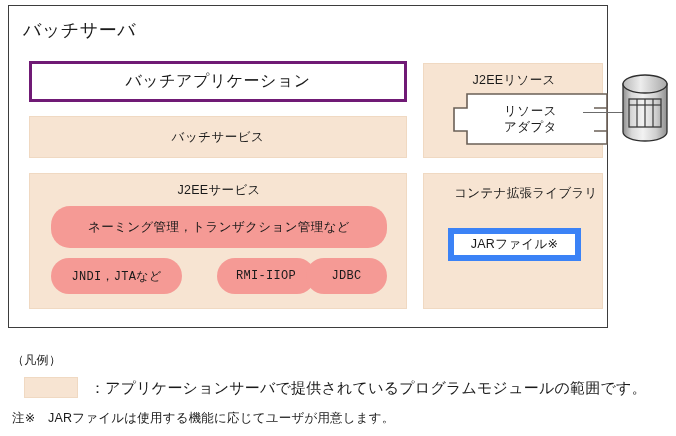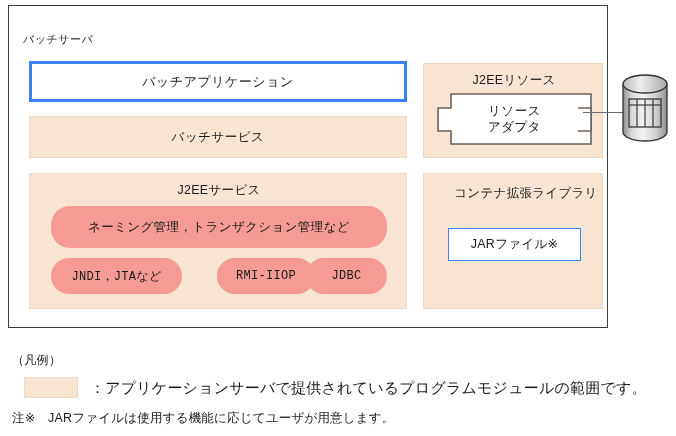--- a/index.html
+++ b/index.html
@@ -23,60 +23,60 @@
     top: 5px;
     width: 600px;
     height: 323px;
     border: 1px solid #3d3d3d;
     box-sizing: border-box;
     background: #ffffff;
   }
   .server-title {
     position: absolute;
     left: 14px;
-    top: 26px;
-    font-size: 11px;
+    top: 12px;
+    font-size: 18px;
     letter-spacing: 0.5px;
     white-space: nowrap;
   }
 
   
   .beige {
     background: #f7e4d2;
     border: 1px solid #f0d9c2;
     box-sizing: border-box;
   }
   .pink {
     background: #f59a95;
     box-sizing: border-box;
     border-radius: 19px;
   }
   .white-box {
     background: #ffffff;
-    border: 1px solid #3b82f6;
+    border: 6px solid #3b82f6;
     box-sizing: border-box;
   }
   .centered {
     display: flex;
     align-items: center;
     justify-content: center;
     text-align: center;
   }
 
   
   .batch-app {
     position: absolute;
     left: 20px;
     top: 55px;
     width: 378px;
     height: 41px;
     background: #ffffff;
-    border: 3px solid #3b82f6;
-    box-sizing: border-box;
-    font-size: 13px;
+    border: 3px solid #701a75;
+    box-sizing: border-box;
+    font-size: 16px;
     letter-spacing: 0.5px;
   }
   .batch-service {
     position: absolute;
     left: 20px;
     top: 110px;
     width: 378px;
     height: 42px;
     font-size: 12.5px;
     letter-spacing: 0.5px;
@@ -157,21 +157,21 @@
     top: 54px;
     width: 133px;
     height: 33px;
     font-size: 12.5px;
     letter-spacing: 0.3px;
   }
 
   
   .adapter-wrap {
     position: absolute;
-    left: 13px;
+    left: 29px;
     top: 29px;
     width: 155px;
     height: 44px;
   }
   .adapter-wrap svg { display: block; }
   .adapter-label {
     position: absolute;
     left: 0;
     top: 0;
     width: 155px;

